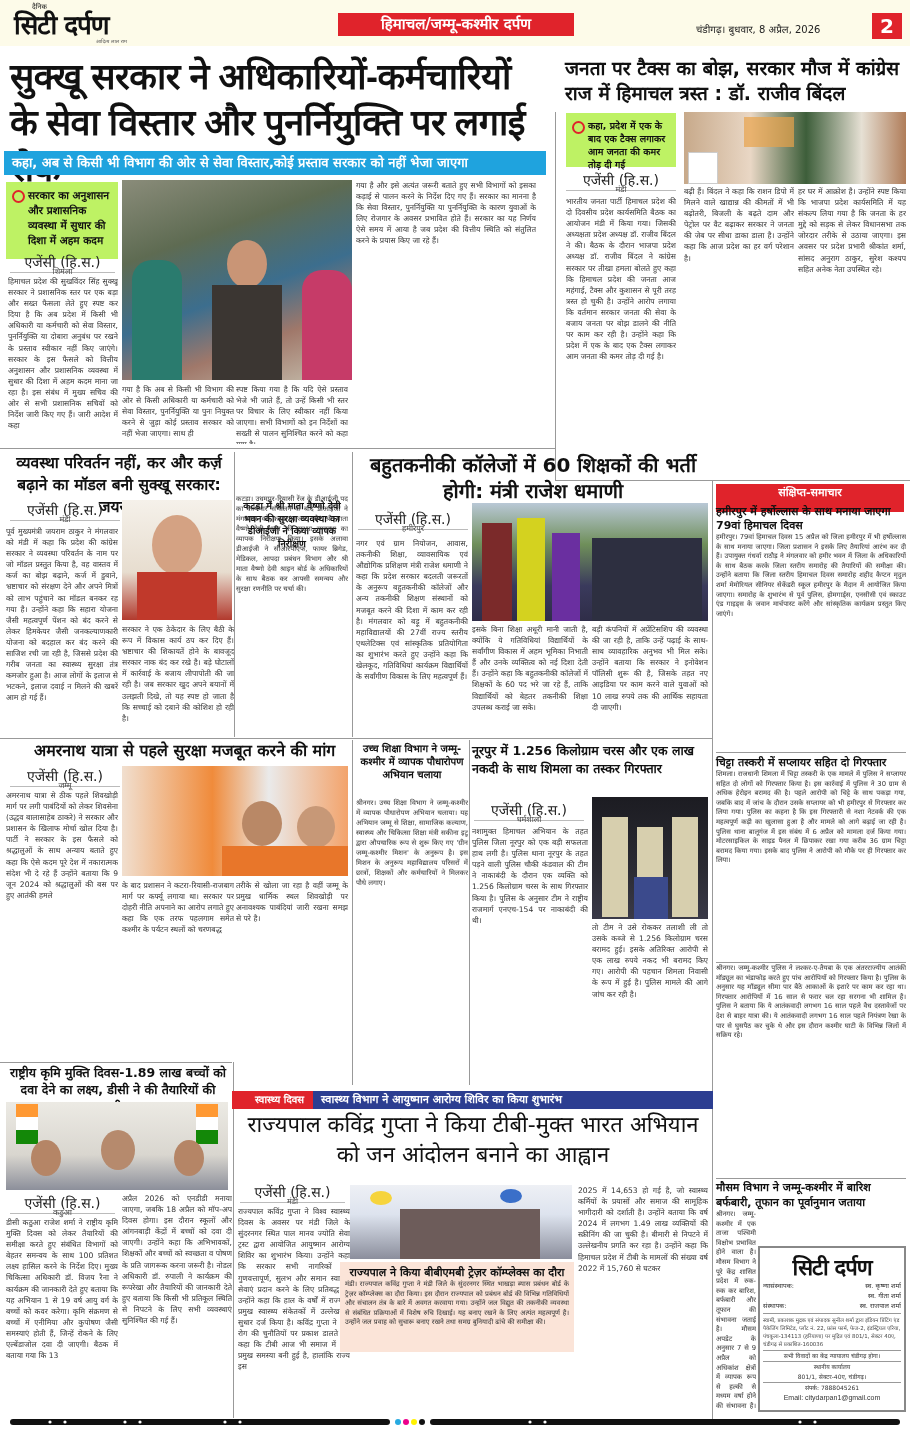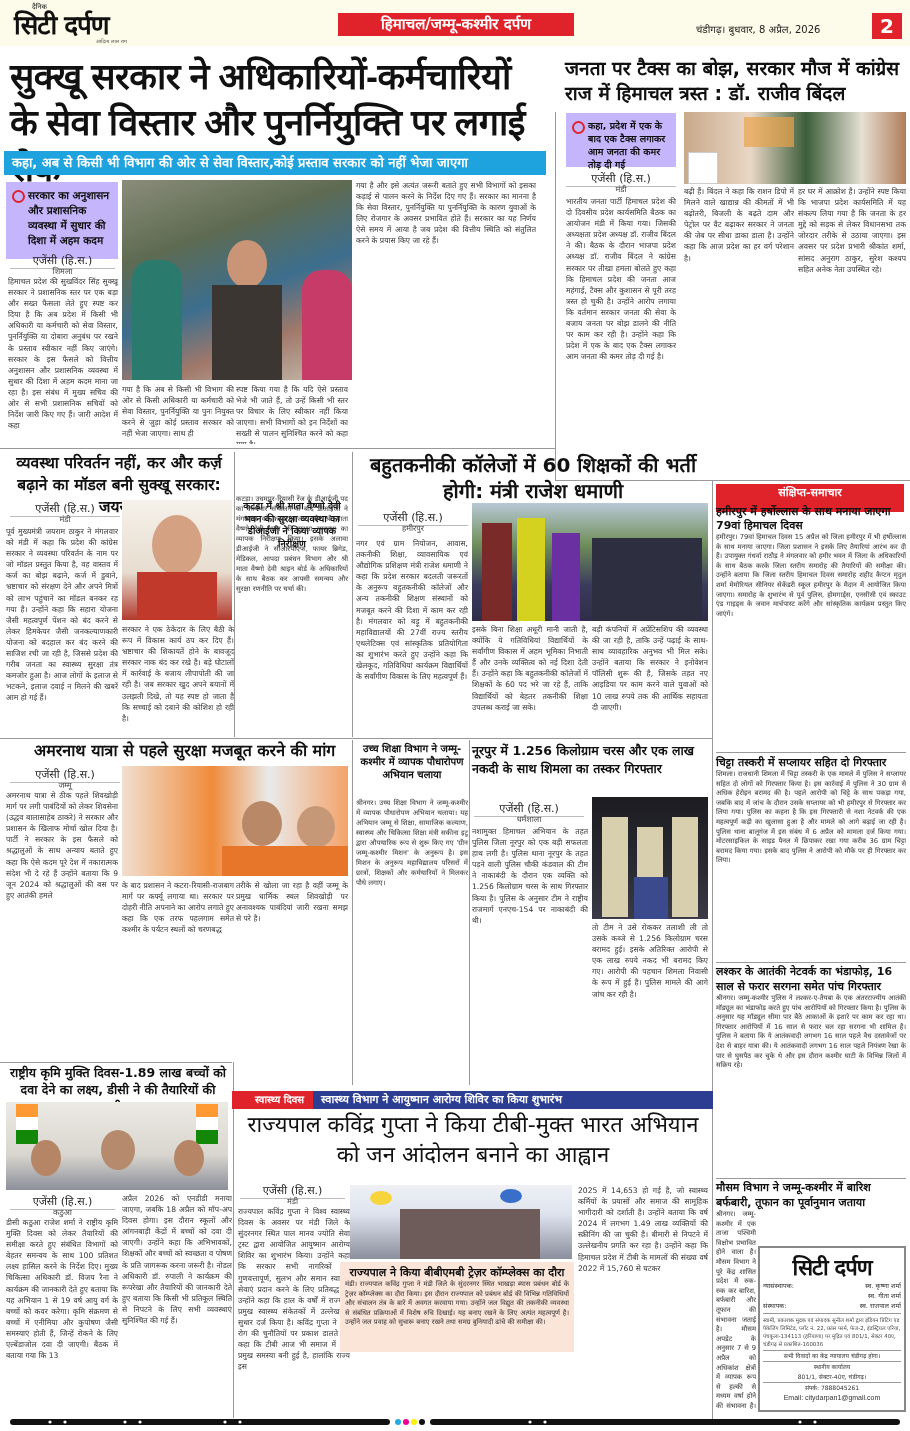--- a/index.html
+++ b/index.html
@@ -8,23 +8,23 @@
 .masthead{left:0;top:0;width:910px;height:46px;background:#fdfbe9}
 .logo{left:14px;top:6px;font-family:"DejaVu Serif",serif;font-weight:bold;font-size:26px;color:#111;letter-spacing:-1px}
 .logo small{position:absolute;left:18px;top:-4px;font-size:7px;font-weight:normal;letter-spacing:0}
 .logo .tag{position:absolute;left:82px;top:32px;font-size:5px;font-weight:normal;color:#555;letter-spacing:0;white-space:nowrap}
 .section-banner{left:338px;top:13px;width:236px;height:23px;background:#e0232b;color:#fff;font-weight:bold;font-size:15px;text-align:center;line-height:23px;white-space:nowrap}
 .dateline{left:696px;top:22px;font-size:10px;color:#222;white-space:nowrap}
 .pagenum{left:872px;top:13px;width:30px;height:26px;background:#e0232b;color:#fff;font-weight:bold;font-size:20px;text-align:center;line-height:26px}
 .h-main{left:10px;top:54px;width:530px;font-family:"Liberation Sans",sans-serif;font-weight:bold;font-size:36px;line-height:46px;color:#111;letter-spacing:-0.5px}
 .subbar{left:4px;top:151px;width:542px;height:24px;background:#1fa3de;color:#fff;font-weight:bold;font-size:13px;line-height:24px;padding-left:8px;white-space:nowrap;overflow:hidden}
 .h-right{left:565px;top:56px;width:345px;font-weight:bold;font-size:19px;line-height:25px;color:#111}
-.highlight-box{background:#c4b5fd;padding:6px 6px 6px 22px;font-weight:bold;font-size:10.5px;line-height:15px;color:#111;position:absolute}
+.highlight-box{background:#bef264;padding:6px 6px 6px 22px;font-weight:bold;font-size:10.5px;line-height:15px;color:#111;position:absolute}
 .highlight-box:before{content:"";position:absolute;left:6px;top:8px;width:9px;height:9px;border:2px solid #e0232b;border-radius:50%}
-.agency{font-size:11px;text-align:center;color:#222;border-bottom:1px solid #bbb;padding-bottom:1px}
+.agency{font-size:14px;text-align:center;color:#222;border-bottom:1px solid #bbb;padding-bottom:1px}
 .place{font-size:8px;text-align:center;color:#444}
 .body{font-size:7.6px;line-height:11.1px;color:#333;text-align:justify;overflow:hidden}
 .photo{position:absolute;overflow:hidden}
 .h2{font-weight:bold;color:#111;text-align:center;position:absolute}
 .samachar-head{left:716px;top:484px;width:188px;height:28px;background:#e0232b;color:#fff;font-weight:bold;font-size:11px;line-height:18px;text-align:center}
 .vrule{position:absolute;width:1px;background:#999}
 .hrule{position:absolute;height:1px;background:#999}
 .pinkbox{background:#fbe4d8;position:absolute}
 .footerbar{left:10px;top:1418px;width:890px;height:8px}
 .imprint{left:758px;top:1246px;width:148px;height:166px;border:2px solid #888;background:#fff;padding:3px}
@@ -122,21 +122,20 @@
   <div style="font-weight:bold;font-size:11px;line-height:14px;">हमीरपुर में हर्षोल्लास के साथ मनाया जाएगा 79वां हिमाचल दिवस</div>
   <div class="body" style="height:212px;font-size:6.8px;line-height:9.6px;">हमीरपुर। 79वां हिमाचल दिवस 15 अप्रैल को जिला हमीरपुर में भी हर्षोल्लास के साथ मनाया जाएगा। जिला प्रशासन ने इसके लिए तैयारियां आरंभ कर दी हैं। उपायुक्त गंधर्वा राठौड़ ने मंगलवार को हमीर भवन में जिला के अधिकारियों के साथ बैठक करके जिला स्तरीय समारोह की तैयारियों की समीक्षा की। उन्होंने बताया कि जिला स्तरीय हिमाचल दिवस समारोह शहीद कैप्टन मृदुल शर्मा मेमोरियल सीनियर सेकेंडरी स्कूल हमीरपुर के मैदान में आयोजित किया जाएगा। समारोह के शुभारंभ से पूर्व पुलिस, होमगार्ड्स, एनसीसी एवं स्काउट एंड गाइड्स के जवान मार्चपास्ट करेंगे और सांस्कृतिक कार्यक्रम प्रस्तुत किए जाएंगे।</div>
 </div>
 <div class="hrule" style="left:716px;top:752px;width:190px;"></div>
 <div class="abs" style="left:716px;top:756px;width:190px;">
   <div style="font-weight:bold;font-size:11px;line-height:14px;">चिट्टा तस्करी में सप्लायर सहित दो गिरफ्तार</div>
   <div class="body" style="height:190px;font-size:6.8px;line-height:9.6px;">शिमला। राजधानी शिमला में चिट्टा तस्करी के एक मामले में पुलिस ने सप्लायर सहित दो लोगों को गिरफ्तार किया है। इस कार्रवाई में पुलिस ने 30 ग्राम से अधिक हेरोइन बरामद की है। पहले आरोपी को चिट्टे के साथ पकड़ा गया, जबकि बाद में जांच के दौरान उसके सप्लायर को भी हमीरपुर से गिरफ्तार कर लिया गया। पुलिस का कहना है कि इस गिरफ्तारी से नशा नेटवर्क की एक महत्वपूर्ण कड़ी का खुलासा हुआ है और मामले को आगे बढ़ाई जा रही है। पुलिस थाना बालूगंज में इस संबंध में 6 अप्रैल को मामला दर्ज किया गया। मोटरसाइकिल के साइड पैनल में छिपाकर रखा गया करीब 36 ग्राम चिट्टा बरामद किया गया। इसके बाद पुलिस ने आरोपी को मौके पर ही गिरफ्तार कर लिया।</div>
 </div>
 <div class="hrule" style="left:716px;top:962px;width:190px;"></div>
 <div class="abs" style="left:716px;top:964px;width:190px;">
-  <div style="font-weight:bold;font-size:11px;line-height:15px;">लश्कर के आतंकी नेटवर्क का भंडाफोड़, 16 साल से फरार सरगना समेत पांच गिरफ्तार</div>
   <div class="body" style="height:190px;font-size:6.8px;line-height:9.6px;">श्रीनगर। जम्मू-कश्मीर पुलिस ने लश्कर-ए-तैयबा के एक अंतरराज्यीय आतंकी मॉड्यूल का भंडाफोड़ करते हुए पांच आरोपियों को गिरफ्तार किया है। पुलिस के अनुसार यह मॉड्यूल सीमा पार बैठे आकाओं के इशारे पर काम कर रहा था। गिरफ्तार आरोपियों में 16 साल से फरार चल रहा सरगना भी शामिल है। पुलिस ने बताया कि ये आतंकवादी लगभग 16 साल पहले वैध दस्तावेजों पर देश से बाहर यात्रा की। ये आतंकवादी लगभग 16 साल पहले नियंत्रण रेखा के पार से घुसपैठ कर चुके थे और इस दौरान कश्मीर घाटी के विभिन्न जिलों में सक्रिय रहे।</div>
 </div>
 <div class="hrule" style="left:716px;top:1178px;width:190px;"></div>
 <div class="abs" style="left:716px;top:1180px;width:190px;">
   <div style="font-weight:bold;font-size:11px;line-height:15px;">मौसम विभाग ने जम्मू-कश्मीर में बारिश बर्फबारी, तूफान का पूर्वानुमान जताया</div>
   <div class="body" style="height:200px;width:40px;font-size:6.8px;line-height:9.6px;">श्रीनगर। जम्मू-कश्मीर में एक ताजा पश्चिमी विक्षोभ प्रभावित होने वाला है। मौसम विभाग ने पूरे केंद्र शासित प्रदेश में रुक-रुक कर बारिश, बर्फबारी और तूफान की संभावना जताई है। मौसम अपडेट के अनुसार 7 से 9 अप्रैल को अधिकांश क्षेत्रों में व्यापक रूप से हल्की से मध्यम वर्षा होने की संभावना है। किसानों को सलाह दी गई है कि वे कृषि कार्य मौसम के अनुसार करें।</div>
 </div>
 
 <div class="h2" style="left:6px;top:740px;width:350px;font-size:16px;line-height:22px;text-align:left;margin-left:28px;">अमरनाथ यात्रा से पहले सुरक्षा मजबूत करने की मांग</div>
 <div class="abs agency" style="left:10px;top:766px;width:110px;">एजेंसी (हि.स.)</div>

